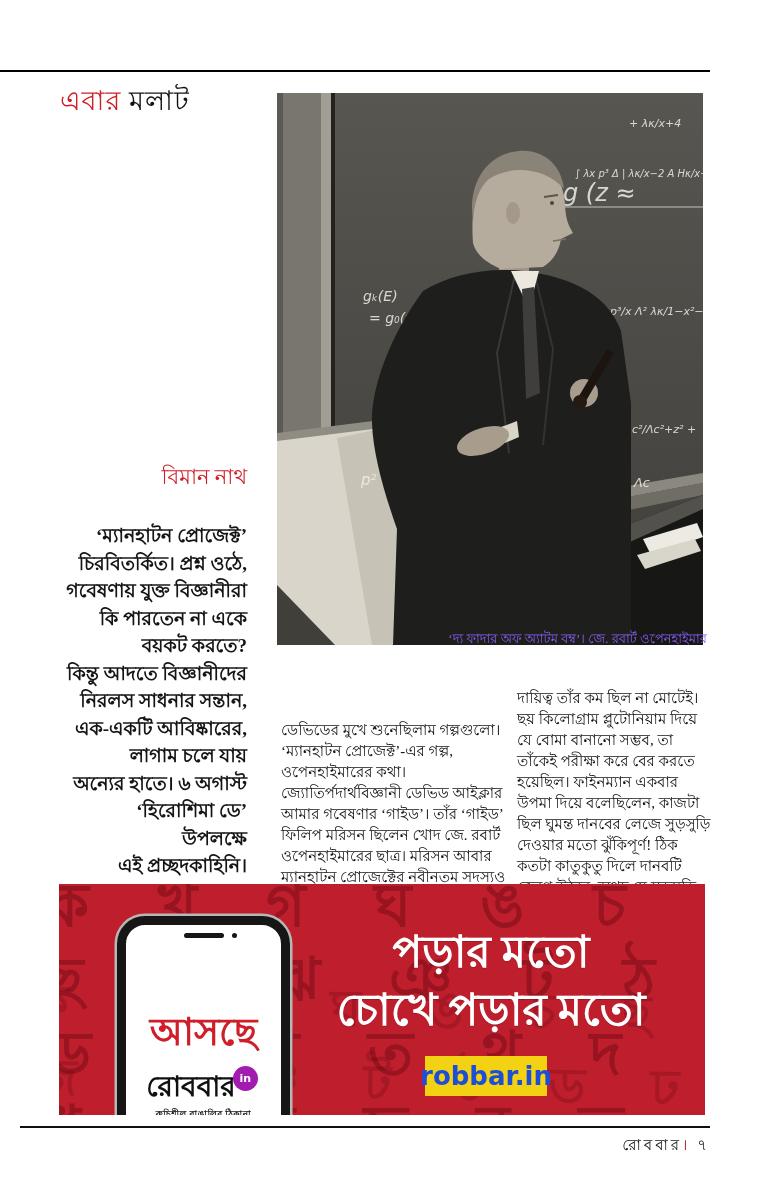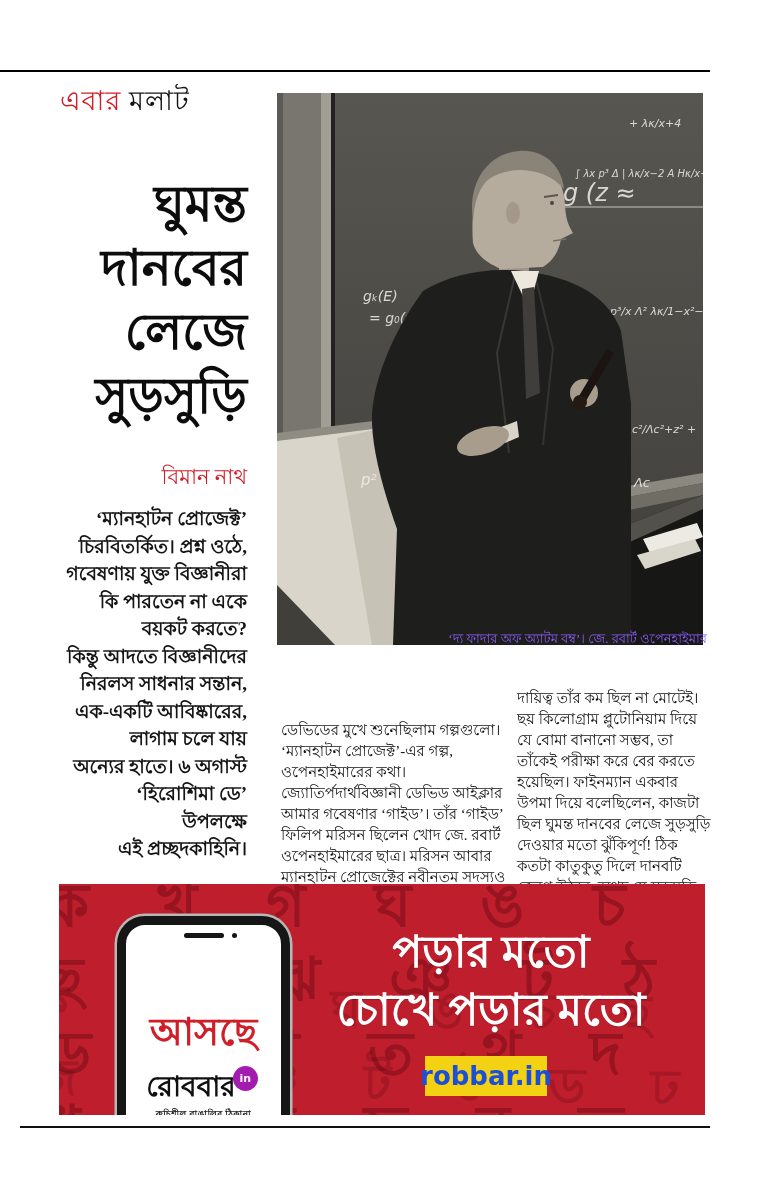--- a/index.html
+++ b/index.html
@@ -7,21 +7,21 @@
         font-family:"Liberation Serif", serif;color:#111;}
   .abs{position:absolute;}
 
   .top-rule{left:0;top:70px;width:710px;height:2px;background:#000;}
   .section-label{left:60px;top:80px;font-size:27px;font-weight:normal;letter-spacing:1px;}
   .section-label .red{color:#d01e29;}
 
   .headline{left:12px;top:172px;width:235px;text-align:right;font-size:50px;line-height:64px;
             font-weight:bold;color:#0c0c0c;white-space:pre-line;}
   .author{left:12px;top:461px;width:235px;text-align:right;font-size:21px;font-weight:normal;color:#d01e29;}
-  .lead{left:8px;top:505px;width:239px;text-align:right;font-size:19px;line-height:27.5px;
+  .lead{left:8px;top:522px;width:239px;text-align:right;font-size:19px;line-height:27.5px;
         font-weight:bold;color:#151515;white-space:pre-line;}
 
   .photo{left:277px;top:93px;width:426px;height:552px;background:#7dd3fc;}
   .photo svg{display:block;}
   .caption{left:277px;top:629px;width:430px;text-align:right;font-size:13px;color:#8b5cf6;}
 
   .bodycol{top:688px;font-size:15px;line-height:21px;color:#121212;text-align:left;}
   .col1{left:281px;width:232px;margin-top:32px;}
   .col2{left:517px;width:198px;}
   .bodycol p{margin:0;}
@@ -63,24 +63,20 @@
 <div class="page">
 
   <div class="abs top-rule"></div>
 
   <div class="abs section-label">
     <span class="red">এবার</span>
     <span> </span>
     <span>মলাট</span>
   </div>
 
-  <div class="abs headline">ঘুমন্ত
-দানবের
-লেজে
-সুড়সুড়ি</div>
   <div class="abs author">বিমান নাথ</div>
   <div class="abs lead">‘ম্যানহাটন প্রোজেক্ট’
 চিরবিতর্কিত। প্রশ্ন ওঠে,
 গবেষণায় যুক্ত বিজ্ঞানীরা
 কি পারতেন না একে
 বয়কট করতে?
 কিন্তু আদতে বিজ্ঞানীদের
 নিরলস সাধনার সন্তান,
 এক-একটি আবিষ্কারের,
 লাগাম চলে যায়
@@ -179,14 +175,17 @@
       </div>
       <div class="phone-tagline">রুচিশীল বাঙালির ঠিকানা</div>
     </div>
 
     <div class="ad-slogan">পড়ার মতো
 চোখে পড়ার মতো</div>
     <div class="ad-url">robbar.in</div>
   </div>
 
   <div class="abs footer-rule"></div>
+  <div class="abs footer">
+    <span>রোববার</span><span class="sep">।</span> <span>৭</span>
+  </div>
 
 </div>
 
 </body></html>

